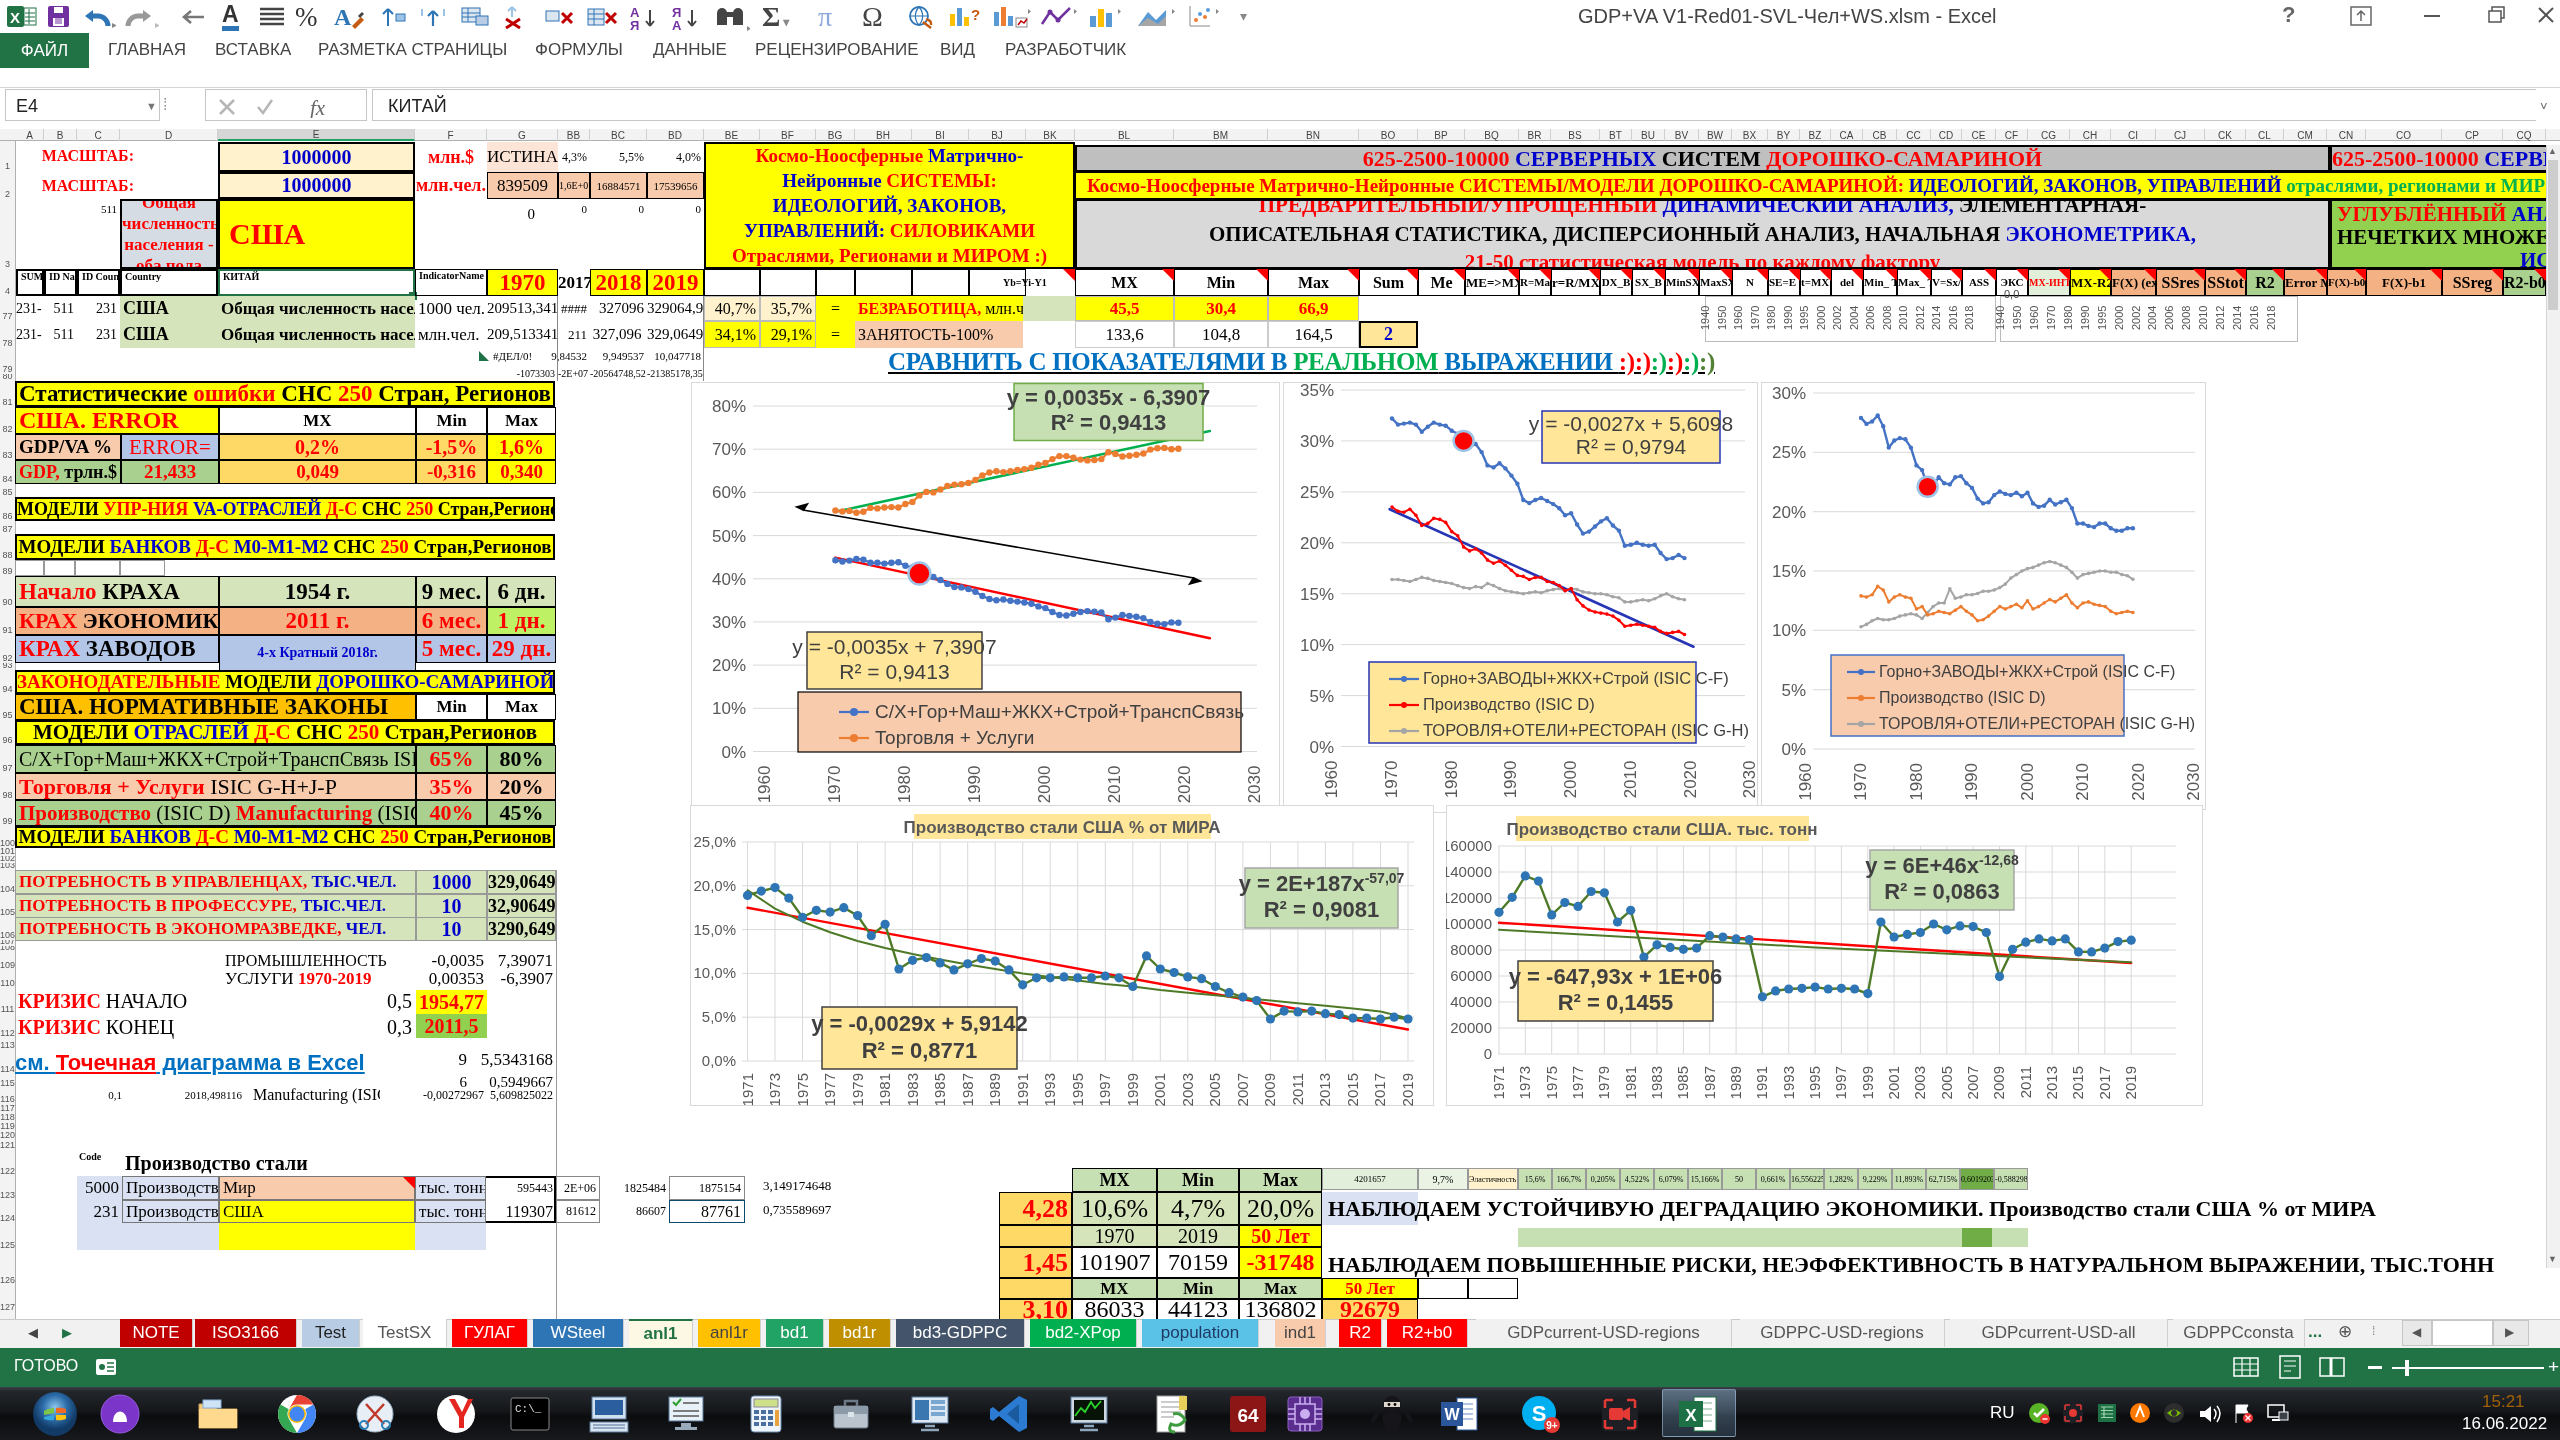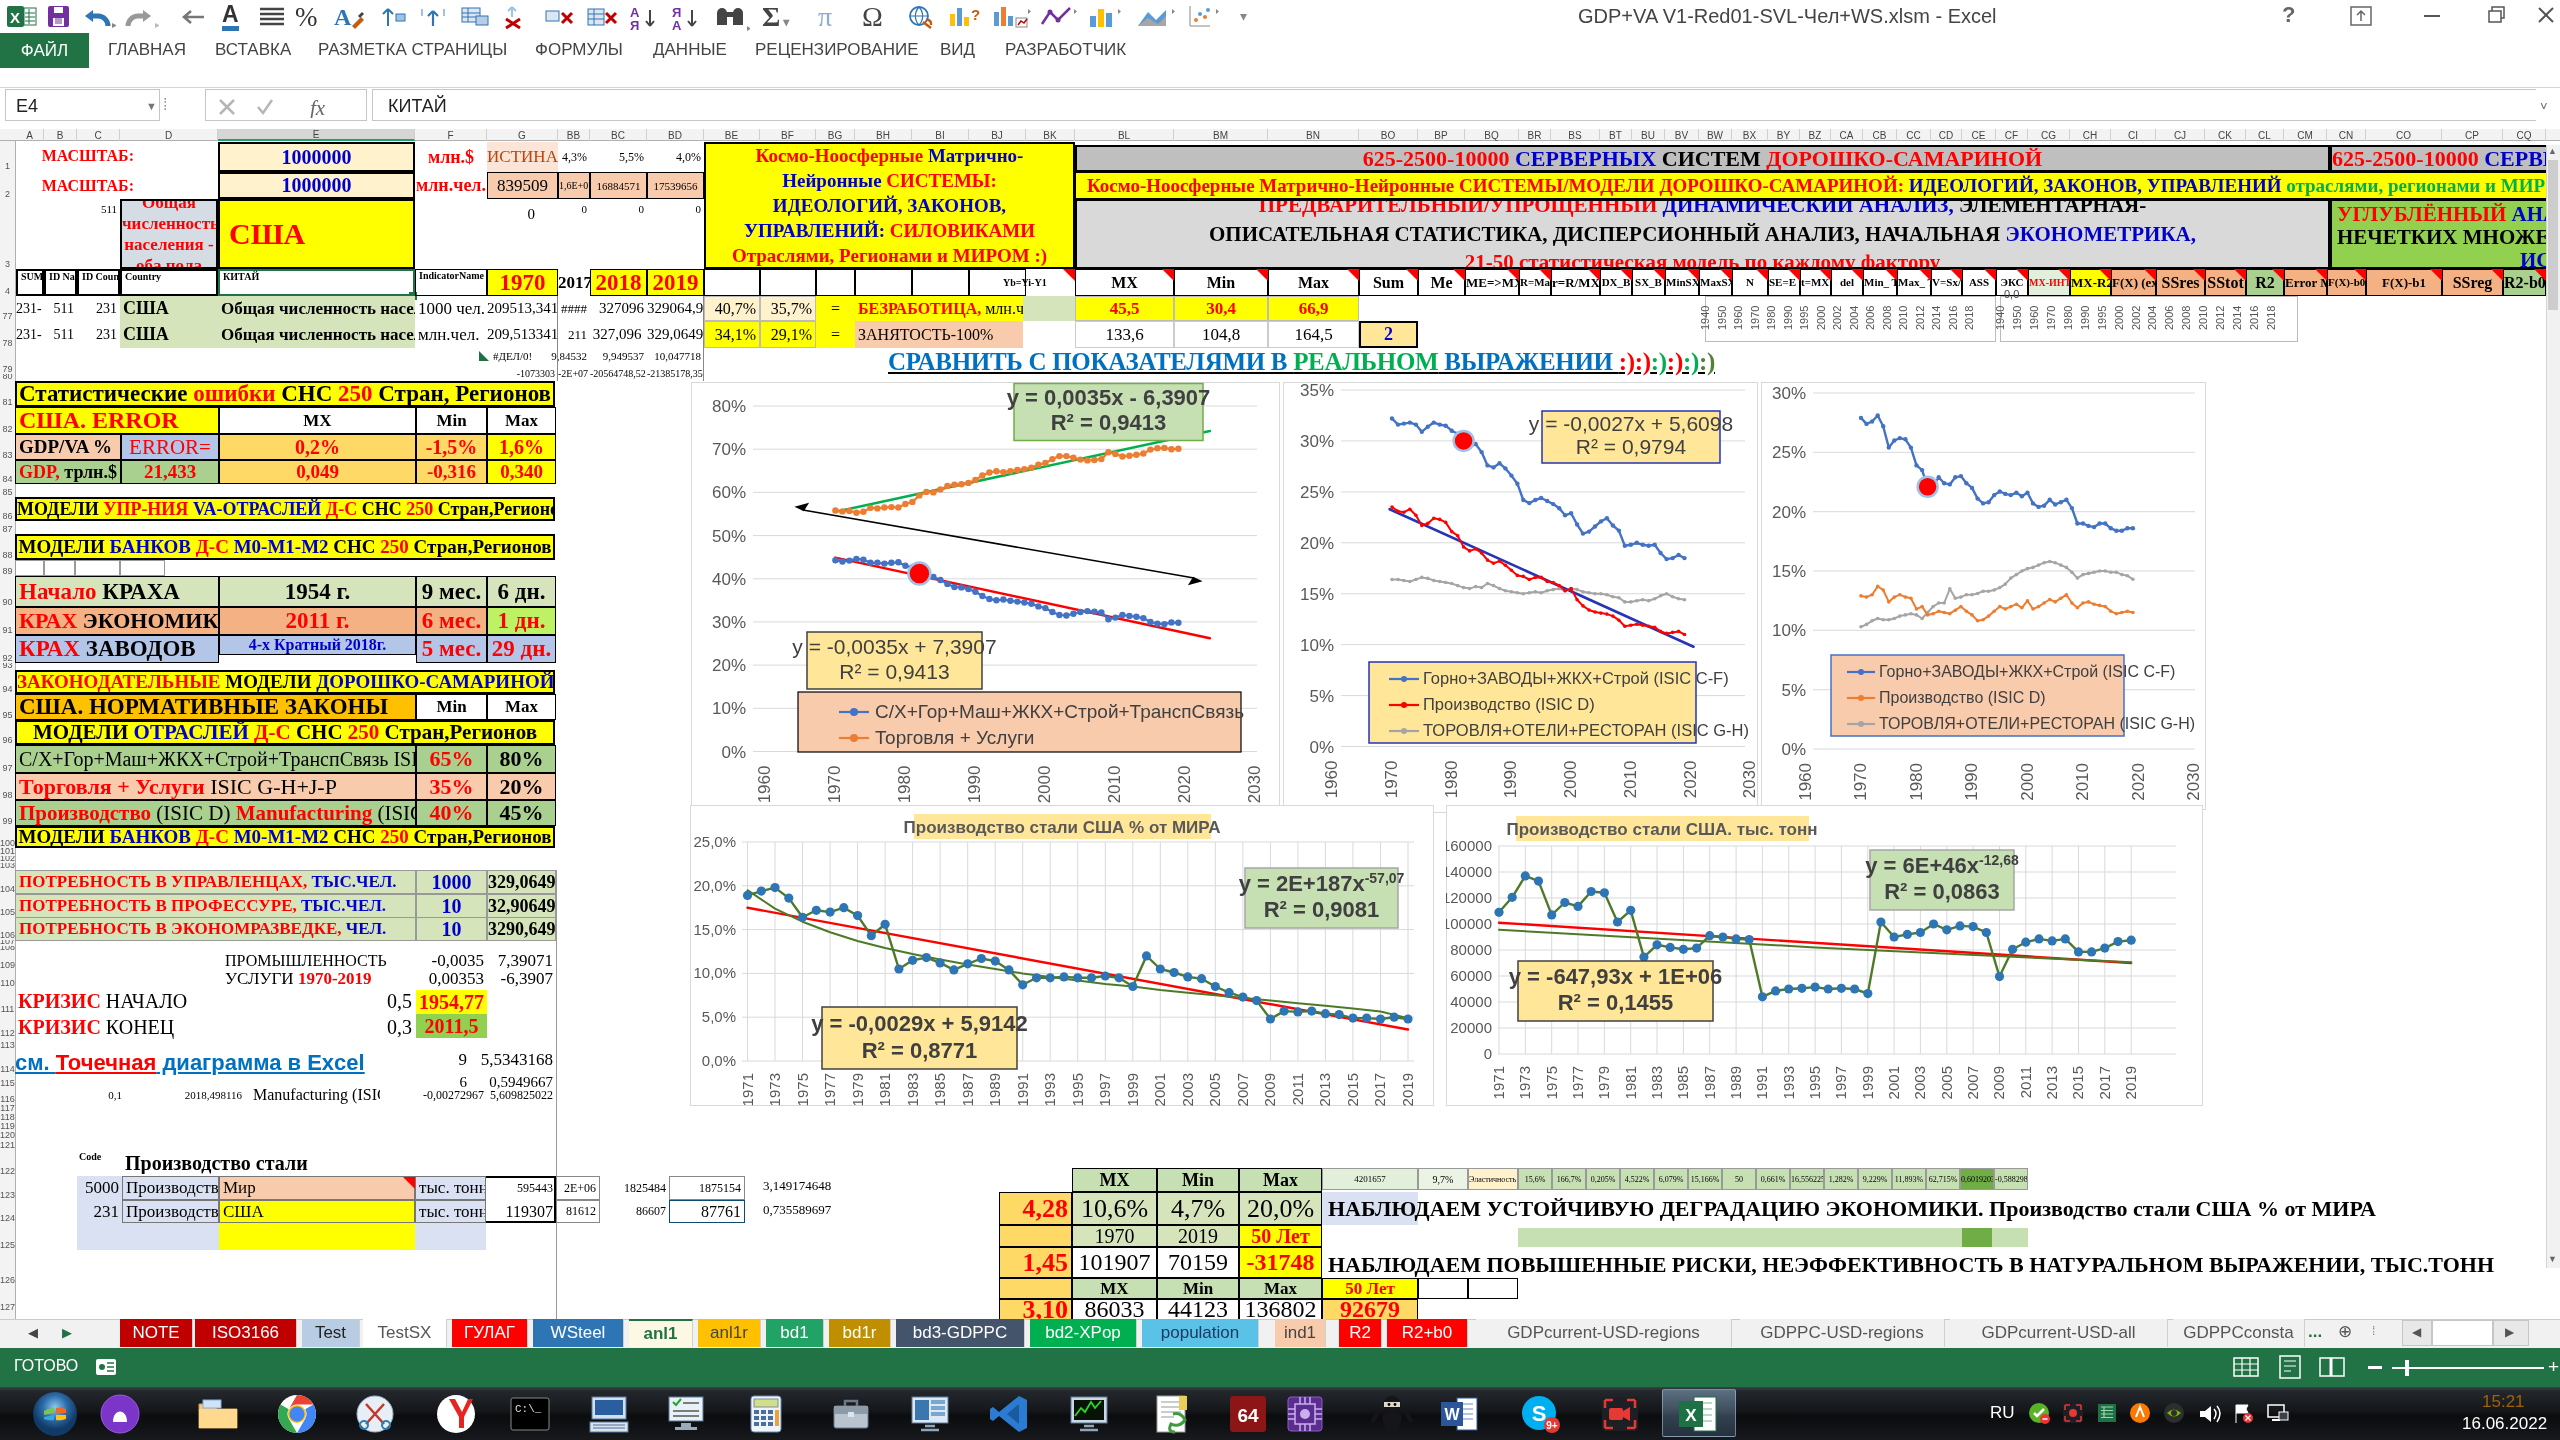--- a/index.html
+++ b/index.html
@@ -288,21 +288,21 @@
     <div class="ab sans" style="left:0;top:1285px;width:15px;height:27px;font-size:9px;color:#555;display:flex;align-items:flex-end;justify-content:center;overflow:hidden">127</div>
     <div class="ab ovh" style="left:40px;top:142px;width:97px;height:27px;font-size:16px;color:#ff0000;font-weight:bold;font-family:'Liberation Serif',serif;display:flex;align-items:center;">
       <span style="width:100%;text-align:right;padding-right:3px;">МАСШТАБ:</span>
     </div>
     <div class="ab ovh" style="left:218px;top:142px;width:197px;height:30px;background:#fff2cc;border:2px solid #000;font-size:20px;color:#0000cc;font-weight:bold;font-family:'Liberation Serif',serif;display:flex;align-items:center;">
       <span style="width:100%;text-align:center;">1000000</span>
     </div>
     <div class="ab ovh" style="left:415px;top:142px;width:72px;height:30px;font-size:18px;color:#ff0000;font-weight:bold;font-family:'Liberation Serif',serif;display:flex;align-items:center;">
       <span style="width:100%;text-align:center;">млн.$</span>
     </div>
-    <div class="ab ovh" style="left:487px;top:142px;width:71px;height:30px;background:#fce4d6;font-size:17px;color:#c2410c;font-family:'Liberation Serif',serif;display:flex;align-items:center;">
+    <div class="ab ovh" style="left:487px;top:142px;width:71px;height:30px;background:#fce4d6;font-size:17px;color:#000000;font-family:'Liberation Serif',serif;display:flex;align-items:center;">
       <span style="width:100%;text-align:center;">ИСТИНА</span>
     </div>
     <div class="ab ovh" style="left:558px;top:142px;width:32px;height:30px;font-size:12px;color:#000;font-family:'Liberation Serif',serif;display:flex;align-items:center;">
       <span style="width:100%;text-align:right;padding-right:3px;">4,3%</span>
     </div>
     <div class="ab ovh" style="left:590px;top:142px;width:57px;height:30px;font-size:12px;color:#000;font-family:'Liberation Serif',serif;display:flex;align-items:center;">
       <span style="width:100%;text-align:right;padding-right:3px;">5,5%</span>
     </div>
     <div class="ab ovh" style="left:647px;top:142px;width:57px;height:30px;font-size:12px;color:#000;font-family:'Liberation Serif',serif;display:flex;align-items:center;">
       <span style="width:100%;text-align:right;padding-right:3px;">4,0%</span>
@@ -811,21 +811,21 @@
     </div>
     <div class="ab ovh" style="left:416px;top:607px;width:71px;height:28px;background:#f4b183;border:1px solid #000;font-size:23px;color:#ff0000;font-weight:bold;font-family:'Liberation Serif',serif;display:flex;align-items:center;">
       <span style="width:100%;text-align:center;">6 мес.</span>
     </div>
     <div class="ab ovh" style="left:487px;top:607px;width:69px;height:28px;background:#bef264;border:1px solid #000;font-size:23px;color:#ff0000;font-weight:bold;font-family:'Liberation Serif',serif;display:flex;align-items:center;">
       <span style="width:100%;text-align:center;">1 дн.</span>
     </div>
     <div class="ab ovh" style="left:15px;top:635px;width:204px;height:28px;background:#b4c6e7;border:1px solid #000;font-size:23px;color:#000;font-weight:bold;font-family:'Liberation Serif',serif;display:flex;align-items:center;">
       <span style="width:100%;text-align:left;padding-left:3px;"><span style="color:#ff0000">КРАХ</span>&nbsp;ЗАВОДОВ</span>
     </div>
-    <div class="ab ovh" style="left:219px;top:635px;width:197px;height:20px;background:#b4c6e7;border:1px solid #000;font-size:16px;color:#0000cc;font-weight:bold;font-family:'Liberation Serif',serif;display:flex;align-items:center;">
+    <div class="ab ovh" style="left:219px;top:635px;width:197px;height:36px;background:#b4c6e7;border:1px solid #000;font-size:14px;color:#0000cc;font-weight:bold;font-family:'Liberation Serif',serif;display:flex;align-items:center;">
       <span style="width:100%;text-align:center;">4-х Кратный 2018г.</span>
     </div>
     <div class="ab ovh" style="left:416px;top:635px;width:71px;height:28px;background:#b4c6e7;border:1px solid #000;font-size:23px;color:#ff0000;font-weight:bold;font-family:'Liberation Serif',serif;display:flex;align-items:center;">
       <span style="width:100%;text-align:center;">5 мес.</span>
     </div>
     <div class="ab ovh" style="left:487px;top:635px;width:69px;height:28px;background:#b4c6e7;border:1px solid #000;font-size:23px;color:#ff0000;font-weight:bold;font-family:'Liberation Serif',serif;display:flex;align-items:center;">
       <span style="width:100%;text-align:center;">29 дн.</span>
     </div>
     <div class="ab ovh" style="left:15px;top:670px;width:540px;height:24px;background:#ffff00;border:2px solid #000;font-size:19px;color:#000;font-weight:bold;font-family:'Liberation Serif',serif;display:flex;align-items:center;">
       <span style="width:100%;text-align:center;"><span style="color:#ff0000">ЗАКОНОДАТЕЛЬНЫЕ</span> МОДЕЛИ <span style="color:#0000cc">ДОРОШКО-САМАРИНОЙ</span>:</span>

